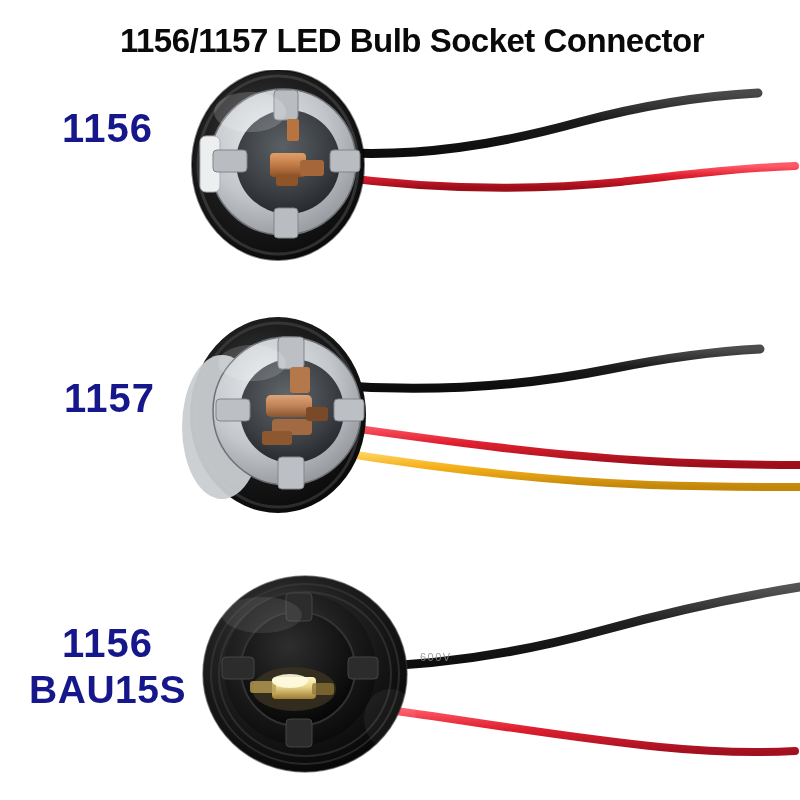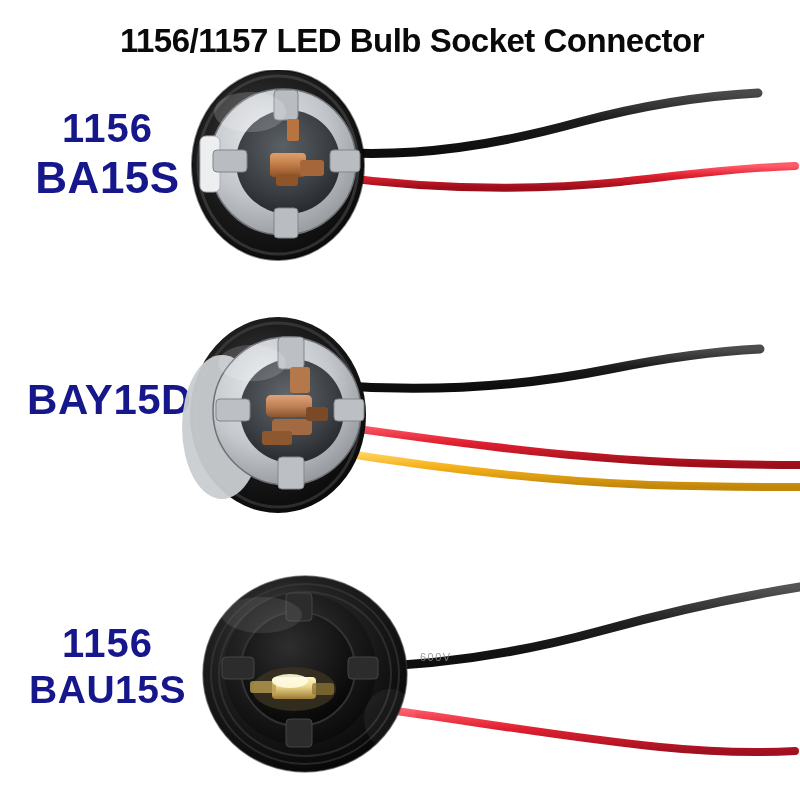--- a/index.html
+++ b/index.html
@@ -75,21 +75,20 @@
 </style>
 </head>
 <body>
 
 <div id="page">
 
   <div id="title">1156/1157 LED Bulb Socket Connector</div>
 
   <div class="label-block" id="label-1">
     <div class="label-code">1156</div>
-    <div class="label-base">BA15S</div>
   </div>
 
   <div class="product-row" id="row-1">
     <svg class="svg-layer" width="800" height="210" viewBox="0 0 800 210">
       <defs>
         <radialGradient id="g1-black" cx="42%" cy="38%" r="72%">
           <stop offset="0%" stop-color="#4a4a4a"></stop>
           <stop offset="45%" stop-color="#202020"></stop>
           <stop offset="100%" stop-color="#060606"></stop>
         </radialGradient>
@@ -151,21 +150,21 @@
           <rect x="287" y="49" width="12" height="22" rx="2" fill="#b8743f"></rect>
           <rect x="276" y="104" width="22" height="12" rx="3" fill="#8f5529"></rect>
         </g>
 
         <ellipse cx="250" cy="42" rx="36" ry="20" fill="#ffffff" opacity="0.18"></ellipse>
       </g>
     </svg>
   </div>
 
   <div class="label-block" id="label-2">
-    <div class="label-base">BAY15D</div>
+    <div class="label-code">1157</div>
   </div>
 
   <div class="product-row" id="row-2">
     <svg class="svg-layer" width="800" height="210" viewBox="0 0 800 210">
       <defs>
         <radialGradient id="g2-black" cx="42%" cy="38%" r="72%">
           <stop offset="0%" stop-color="#4a4a4a"></stop>
           <stop offset="45%" stop-color="#1e1e1e"></stop>
           <stop offset="100%" stop-color="#050505"></stop>
         </radialGradient>

